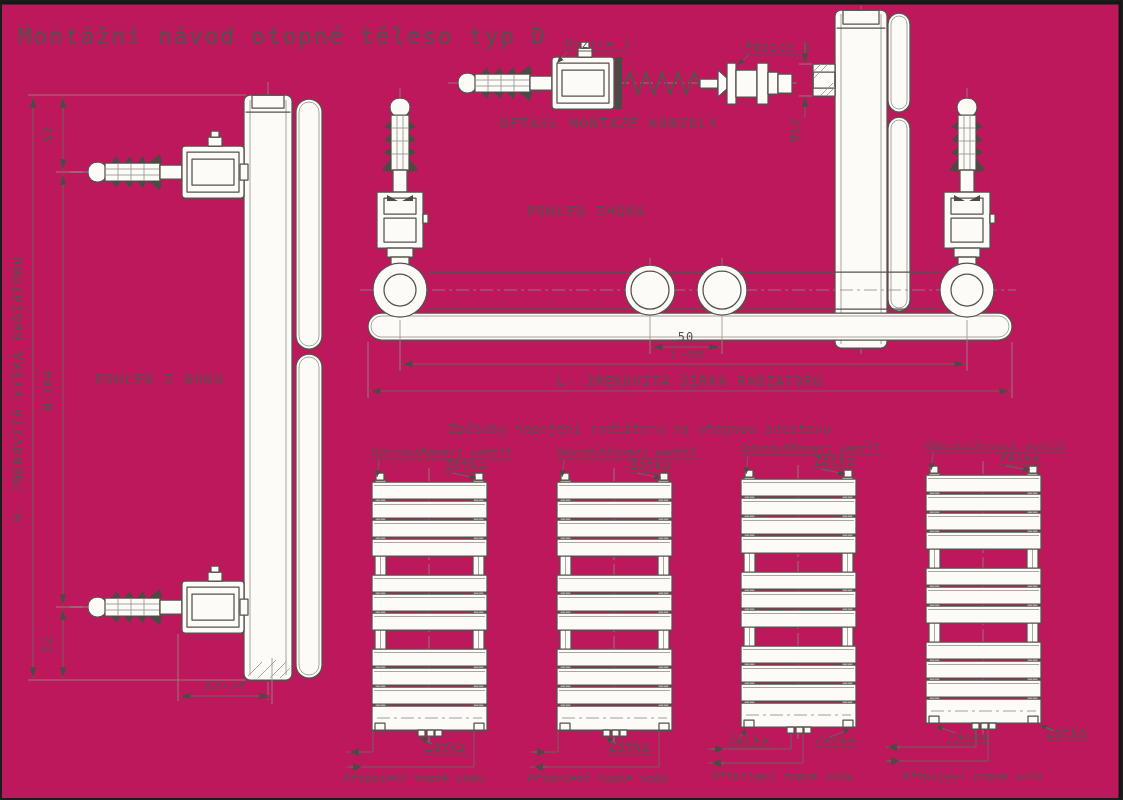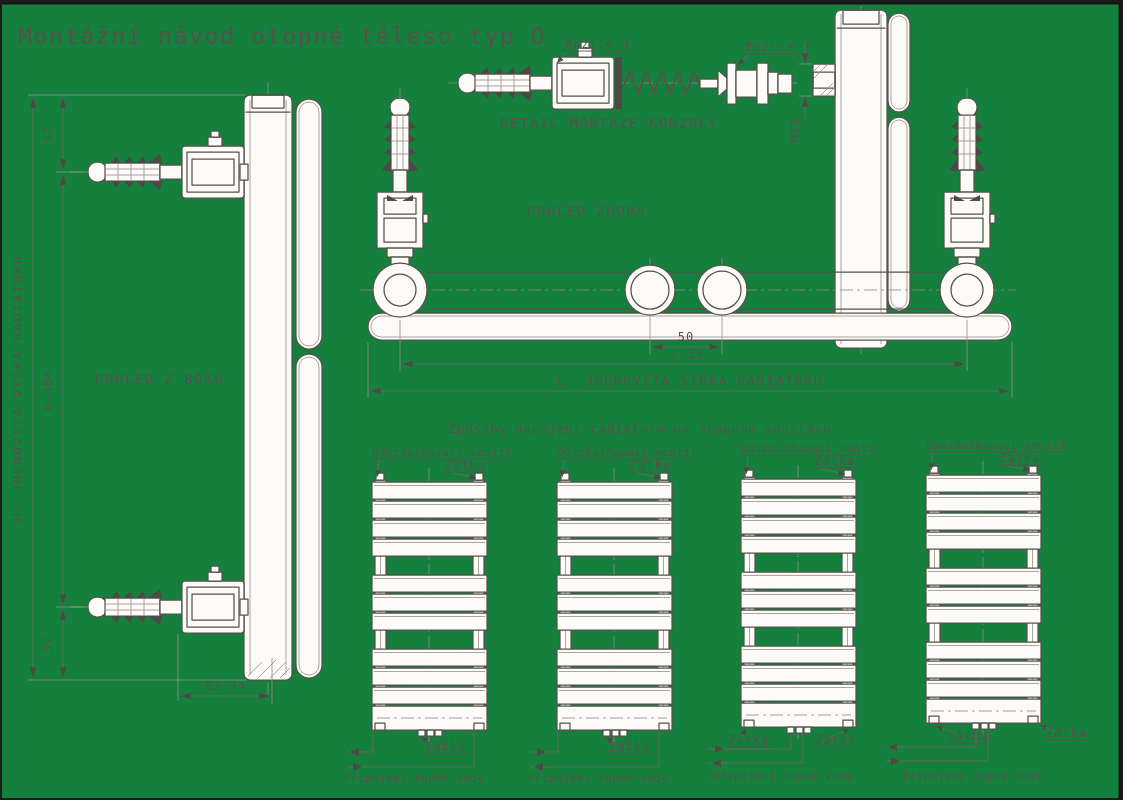--- a/index.html
+++ b/index.html
@@ -1,16 +1,16 @@
 <!DOCTYPE html>
 <html><head>
 <meta charset="utf-8">
 <style>
   html,body{margin:0;padding:0;background:#e8e8e6;}
-  #page{width:1123px;height:800px;position:relative;background:#15803d;overflow:hidden;}
+  #page{width:1123px;height:800px;position:relative;background:#be185d;overflow:hidden;}
   svg{display:block;}
   text{fill:#55514c;font-family:"DejaVu Sans Mono","Liberation Mono",monospace;}
   .t23{font-size:23px;letter-spacing:1.7px;}
   .t14{font-size:14px;letter-spacing:1.5px;}
   .t13{font-size:13px;letter-spacing:1.7px;}
   .t12{font-size:12px;letter-spacing:1px;}
   .t12b{font-size:12.5px;letter-spacing:0.8px;}
   .t11{font-size:11px;letter-spacing:0.4px;}
   .ln{fill:none;stroke:#56524c;stroke-width:1.25;stroke-linejoin:round;stroke-linecap:round;}
   .lnf{fill:#fcfbf8;stroke:#56524c;stroke-width:1.25;stroke-linejoin:round;}

